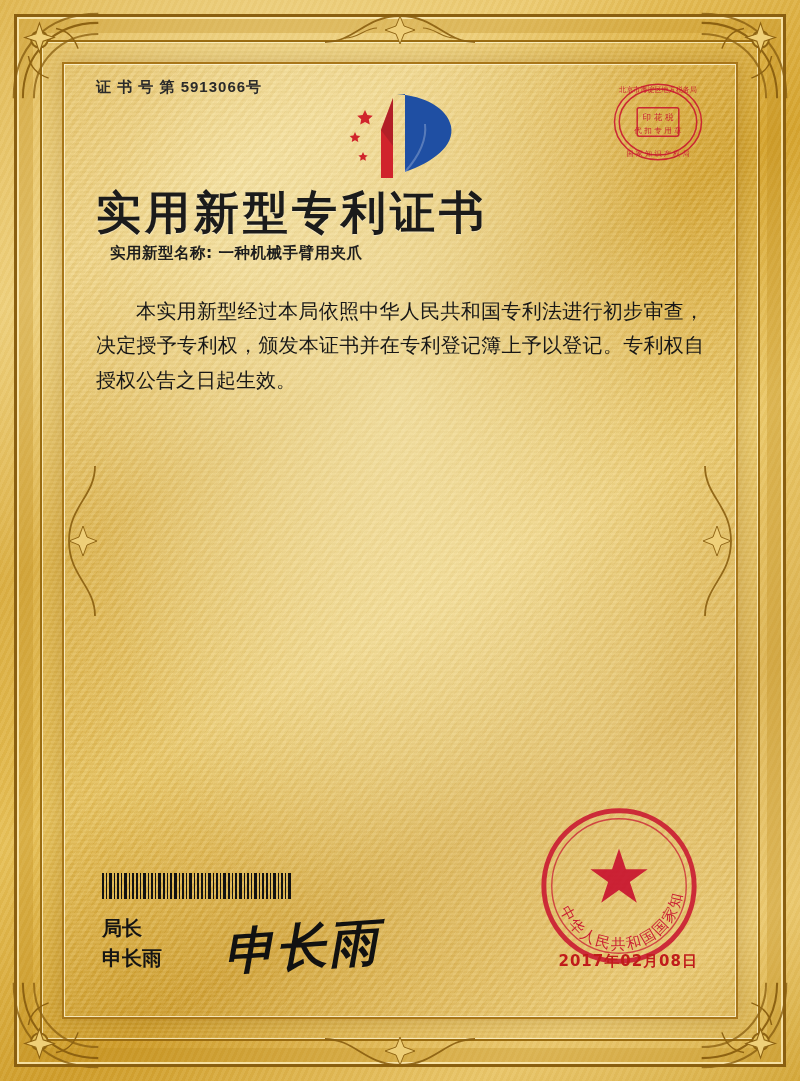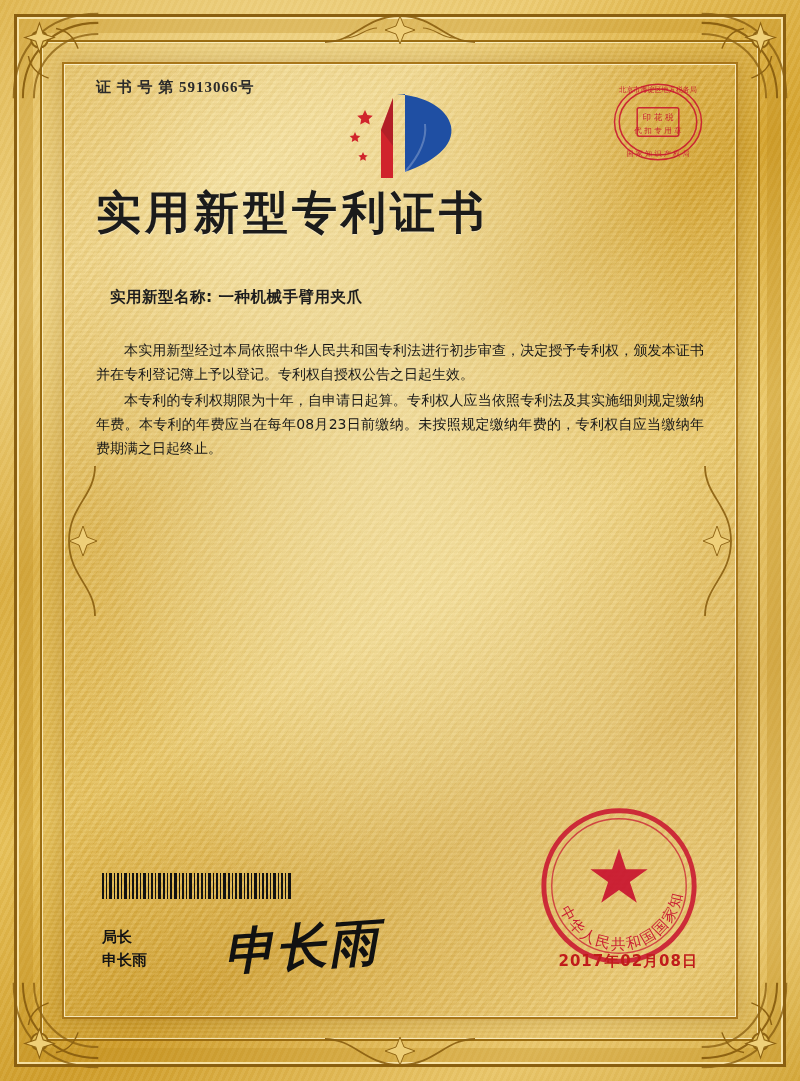--- a/index.html
+++ b/index.html
@@ -48,49 +48,49 @@
   .edge-mid{position:absolute;opacity:.9;}
   .em-top{left:50%;top:8px;transform:translateX(-50%);}
   .em-bot{left:50%;bottom:8px;transform:translateX(-50%) scaleY(-1);}
   .em-left{left:6px;top:50%;transform:translateY(-50%) rotate(-90deg);}
   .em-right{right:6px;top:50%;transform:translateY(-50%) rotate(90deg);}
 
   
   .content{position:absolute;left:96px;top:78px;right:96px;bottom:86px;}
   .serial{
     font-size:15px;color:#2a2a2a;letter-spacing:1px;
-    font-family:Liberation Serif, serif;font-weight:700;
+    font-family:Liberation Sans, sans-serif;font-weight:700;
   }
   .logo{
     position:absolute;left:50%;top:8px;transform:translateX(-50%);
     width:130px;height:100px;
   }
   .seal-tl{
     position:absolute;right:-6px;top:-2px;width:104px;height:92px;
   }
   .title{
     margin-top:86px;
     font-family:"DejaVu Sans","Liberation Sans",sans-serif;
     font-weight:700;font-size:45px;letter-spacing:4px;color:#1b1b1b;
     text-shadow:0 1px 0 rgba(255,255,255,.35);
   }
-  .fields{margin-top:44px;padding-left:14px;}
+  .fields{padding-left:14px;}
   .field{
     font-size:15.5px;color:#1d1d1d;margin-bottom:30px;
     font-family:"DejaVu Sans","Liberation Sans",sans-serif;font-weight:700;
     letter-spacing:.5px;
   }
   .field .lab{display:inline-block;}
   .field .val{font-weight:700;}
-  .paras{margin-top:18px;font-size:14px;line-height:1.72;color:#171717;
+  .paras{margin-top:18px;font-size:20px;line-height:1.72;color:#171717;
     font-family:"DejaVu Sans","Liberation Sans",sans-serif;text-align:justify;}
   .paras p{margin:0 0 2px 0;text-indent:2em;}
   .barcode{position:absolute;left:6px;bottom:96px;height:26px;width:190px;}
-  .sign-block{position:absolute;left:6px;bottom:22px;font-size:15px;color:#141414;
-    font-family:Liberation Mono, monospace;font-weight:700;line-height:1.5;}
+  .sign-block{position:absolute;left:6px;bottom:22px;font-size:20px;color:#141414;
+    font-family:Liberation Sans, sans-serif;font-weight:700;line-height:1.5;}
   .handwriting{
     position:absolute;left:128px;bottom:14px;
     font-family:"DejaVu Serif","Liberation Serif",serif;
     font-size:50px;font-style:italic;font-weight:700;color:#111;
     letter-spacing:2px;transform:rotate(-4deg);
   }
   .big-seal{position:absolute;right:-4px;bottom:20px;width:178px;height:178px;}
   .seal-date{
     position:absolute;right:6px;bottom:24px;
     font-size:15px;color:#c01b1b;font-weight:700;letter-spacing:1px;
@@ -212,21 +212,20 @@
 
     <div class="fields">
       <div class="field">
         <span class="lab">实用新型名称:</span>
         <span class="val">一种机械手臂用夹爪</span>
       </div>
     </div>
 
     <div class="paras">
       <p>本实用新型经过本局依照中华人民共和国专利法进行初步审查，决定授予专利权，颁发本证书并在专利登记簿上予以登记。专利权自授权公告之日起生效。</p>
-      <p>本专利的专利权期限为十年，自申请日起算。专利权人应当依照专利法及其实施细则规定缴纳年费。本专利的年费应当在每年08月23日前缴纳。未按照规定缴纳年费的，专利权自应当缴纳年费期满之日起终止。</p>
     </div>
 
     <svg class="barcode" viewBox="0 0 190 26" preserveAspectRatio="none">
       <g fill="#111">
         <rect x="0" y="0" width="2" height="26"></rect>
           <rect x="4" y="0" width="1" height="26"></rect>
         <rect x="7" y="0" width="3" height="26"></rect>
           <rect x="12" y="0" width="1" height="26"></rect>
         <rect x="15" y="0" width="2" height="26"></rect>
           <rect x="19" y="0" width="1" height="26"></rect>

